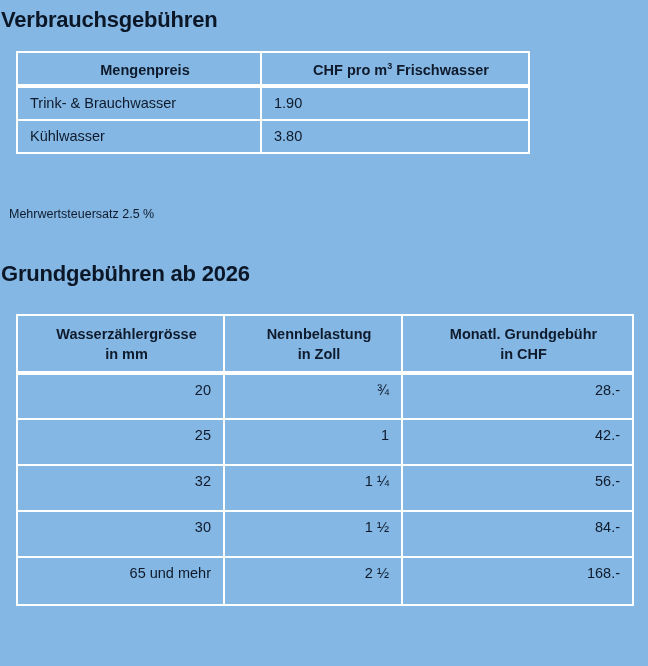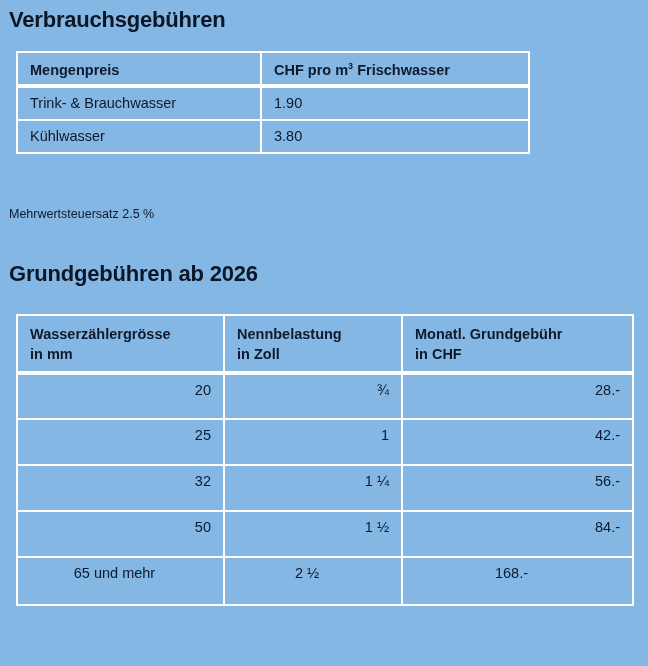--- a/index.html
+++ b/index.html
@@ -10,21 +10,21 @@
       width: 648px;
       height: 666px;
       background: #84b7e3;
       color: #0f1a2c;
       font-family: "Liberation Sans", "DejaVu Sans", sans-serif;
       position: relative;
       overflow: hidden;
     }
     .h1 {
       position: absolute;
-      left: 9px;
+      left: 1px;
       font-weight: bold;
       font-size: 22px;
       letter-spacing: -0.2px;
       color: #0b1627;
       white-space: nowrap;
     }
     #title1 { top: 7px; }
     #title2 { top: 261px; }
 
     .note {
@@ -42,21 +42,21 @@
     }
     td, th {
       border: 2px solid #ffffff;
       padding: 0;
       font-size: 14.5px;
       color: #0f1a2c;
       vertical-align: top;
     }
     th {
       font-weight: bold;
-      text-align: left;
+      text-align: center;
     }
 
     
     #t1 {
       left: 16px;
       top: 51px;
       width: 512px;
     }
     #t1 col.c1 { width: 244px; }
     #t1 col.c2 { width: 268px; }
@@ -89,21 +89,21 @@
       box-sizing: border-box;
       line-height: 20px;
       border-bottom: 4px solid #ffffff;
     }
     #t2 td {
       height: 46px;
       padding: 7px 12px 0 0;
       box-sizing: border-box;
       text-align: right;
     }
-    #t2 tr.last td { height: 48px; text-align: center; }
+    #t2 tr.last td { height: 48px; }
     .line { display: block; }
   </style>
 </head>
 <body>
 
 <div id="title1" class="h1">Verbrauchsgebühren</div>
 
 <table id="t1">
   <colgroup>
       <col class="c1">
@@ -163,21 +163,21 @@
       <td>25</td>
       <td>1</td>
       <td>42.-</td>
     </tr>
     <tr>
       <td>32</td>
       <td>1 ¼</td>
       <td>56.-</td>
     </tr>
     <tr>
-      <td>50</td>
+      <td>30</td>
       <td>1 ½</td>
       <td>84.-</td>
     </tr>
     <tr class="last">
       <td>65 und mehr</td>
       <td>2 ½</td>
       <td>168.-</td>
     </tr>
   </tbody>
 </table>

